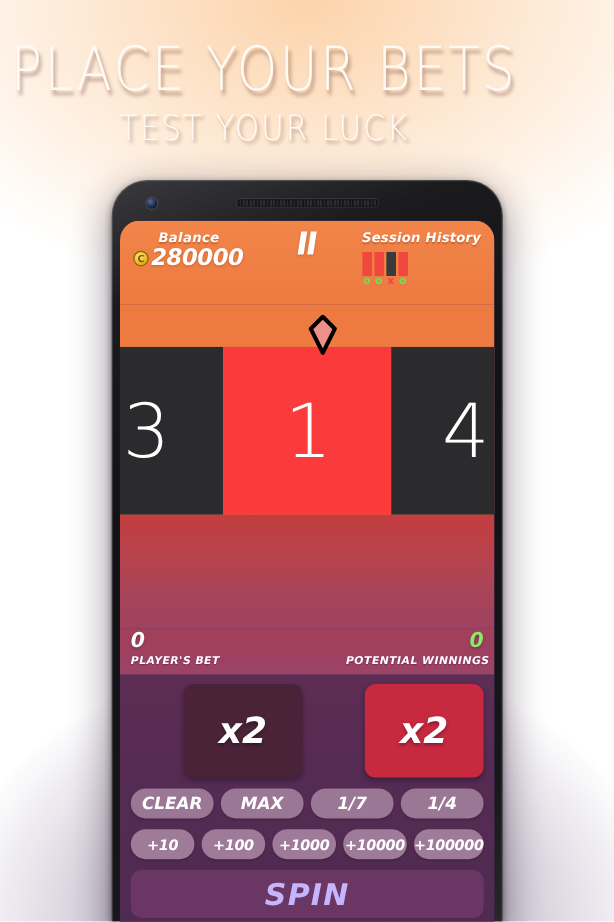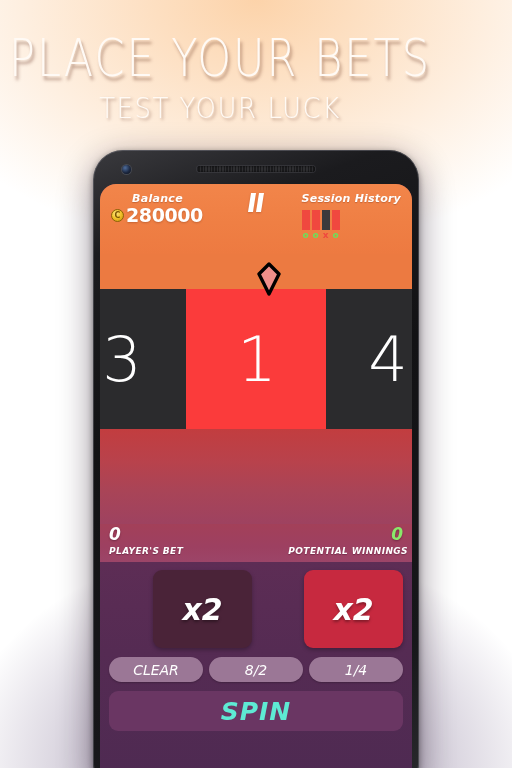--- a/index.html
+++ b/index.html
@@ -127,21 +127,21 @@
     border:1px solid #8c6405;
     display:flex; align-items:center; justify-content:center;
     font-family:"DejaVu Sans", sans-serif;
     font-size:8px; font-weight:bold; color:#7a5504;
     line-height:1;
     margin-right:2px;
     flex:0 0 auto;
   }
   .balance-value{
     font-family:"DejaVu Sans", sans-serif;
-    font-size:19px; font-weight:bold; 
+    font-size:19px; font-weight:bold; font-style:italic;
     color:#fff; letter-spacing:-.4px; line-height:1;
     text-shadow:0 1px 2px rgba(120,50,20,.35);
   }
   .pause-btn{
     position:absolute; left:50%; top:9px; transform:translateX(-50%);
     display:flex; gap:3px; cursor:pointer;
   }
   .pause-btn i{
     display:block; width:5px; height:19px; background:#fff;
     transform:skewX(-9deg);
@@ -228,34 +228,34 @@
     text-shadow:0 2px 3px rgba(0,0,0,.35);
     cursor:pointer;
     box-shadow:0 2px 4px rgba(0,0,0,.28);
     margin-left:44px;
   }
   .pill-row{ display:flex; gap:6px; margin-top:9px; }
   .pill{
     flex:1; height:25px; border-radius:13px;
     display:flex; align-items:center; justify-content:center;
     font-family:"DejaVu Sans", sans-serif;
-    font-weight:normal; font-style:italic; color:#fff;
+    font-weight:bold; font-style:italic; color:#fff;
     cursor:pointer;
     box-shadow:0 1px 2px rgba(0,0,0,.22);
   }
   .pill-row.a .pill{ font-size:14px; background:#9b7796; }
   .pill-row.b .pill{ font-size:12px; background:#9d7b99; letter-spacing:-.3px; }
   .spin{
     margin-top:9px;
     height:40px; border-radius:9px;
     background:#6a3663;
     display:flex; align-items:center; justify-content:center;
     font-family:"DejaVu Sans", sans-serif;
     font-size:25px; font-weight:bold; font-style:italic;
-    color:#5eead4;
+    color:#c4b5fd;
     letter-spacing:1px;
     cursor:default;
   }
 </style>
 </head>
 <body>
 
 <div class="bg-overlay"></div>
 
 <div class="headline-wrap">
@@ -332,20 +332,28 @@
       <div class="bet-cap right">POTENTIAL WINNINGS</div>
     </div>
 
     <div class="controls">
       <div class="mult-row" id="mult-row">
           <div class="mult" style="background: rgb(74, 35, 56);">x2</div>
           <div class="mult" style="background: rgb(199, 41, 63);">x2</div>
         </div>
       <div class="pill-row a" id="bet-controls">
           <div class="pill">CLEAR</div>
-          <div class="pill">8/2</div>
+          <div class="pill">MAX</div>
+          <div class="pill">1/7</div>
           <div class="pill">1/4</div>
+        </div>
+      <div class="pill-row b" id="bet-increments">
+          <div class="pill">+10</div>
+          <div class="pill">+100</div>
+          <div class="pill">+1000</div>
+          <div class="pill">+10000</div>
+          <div class="pill">+100000</div>
         </div>
       <div class="spin">SPIN</div>
     </div>
 
   </div>
 </div>
 
 </body></html>

